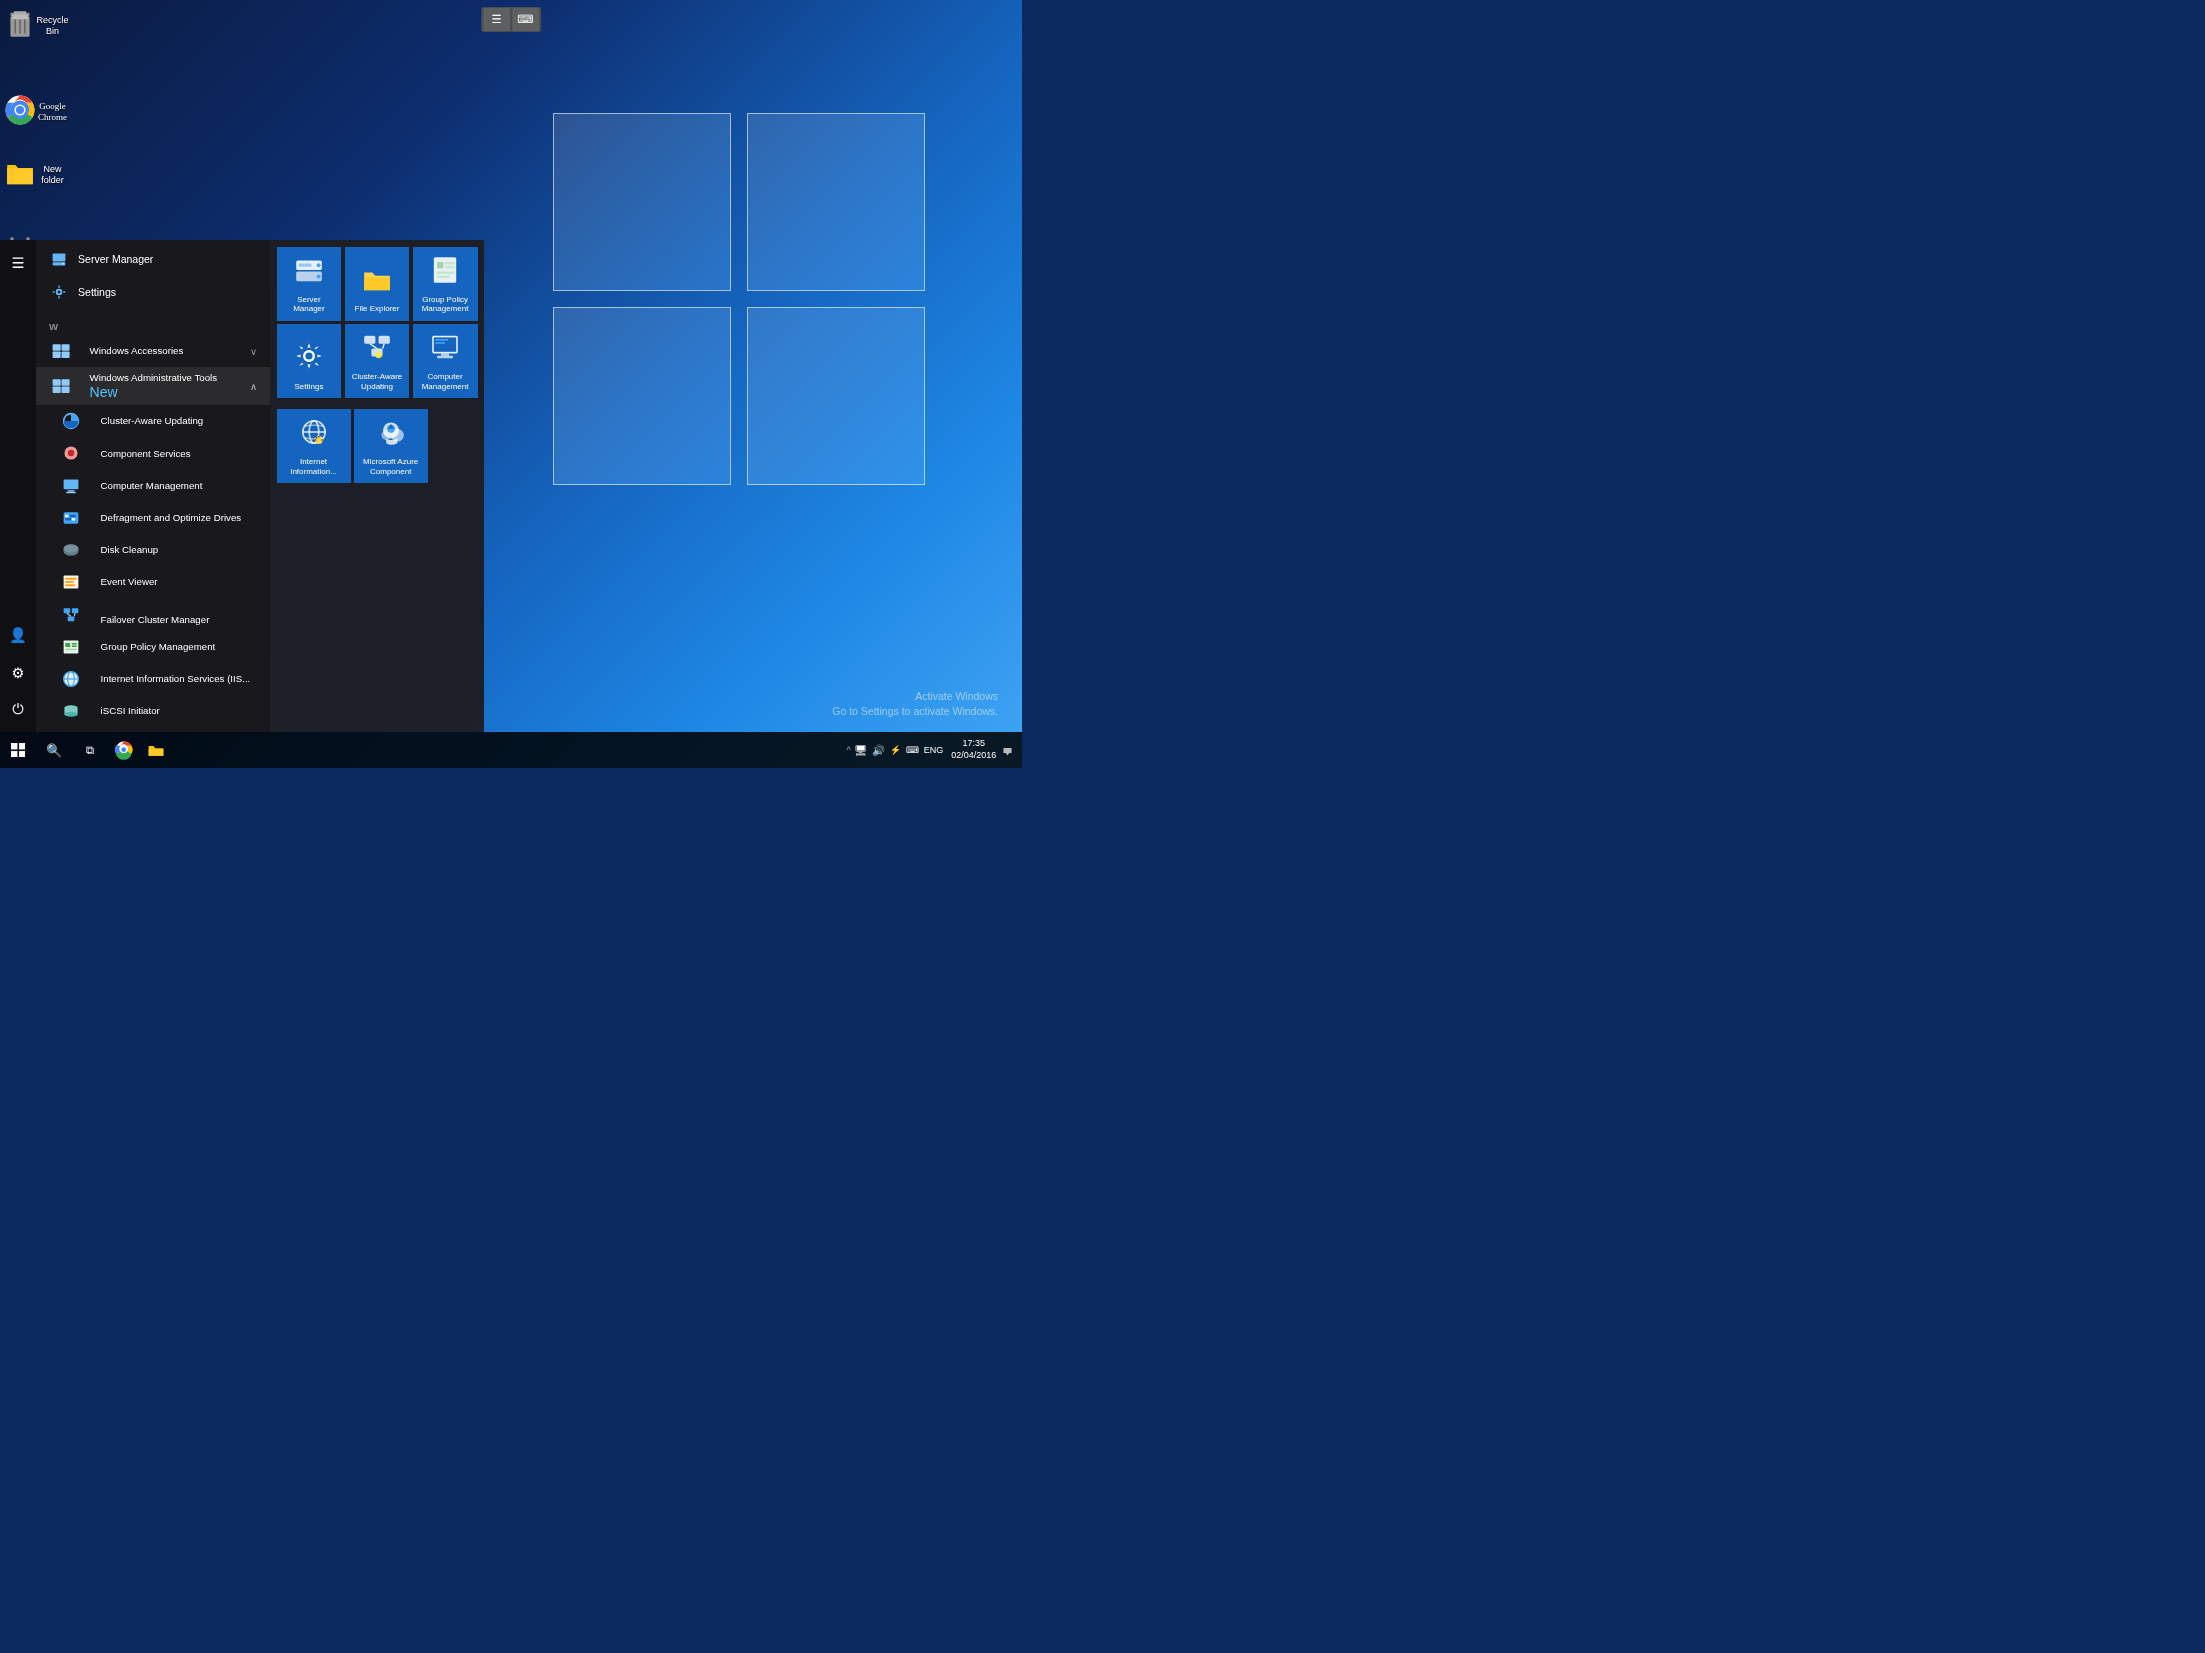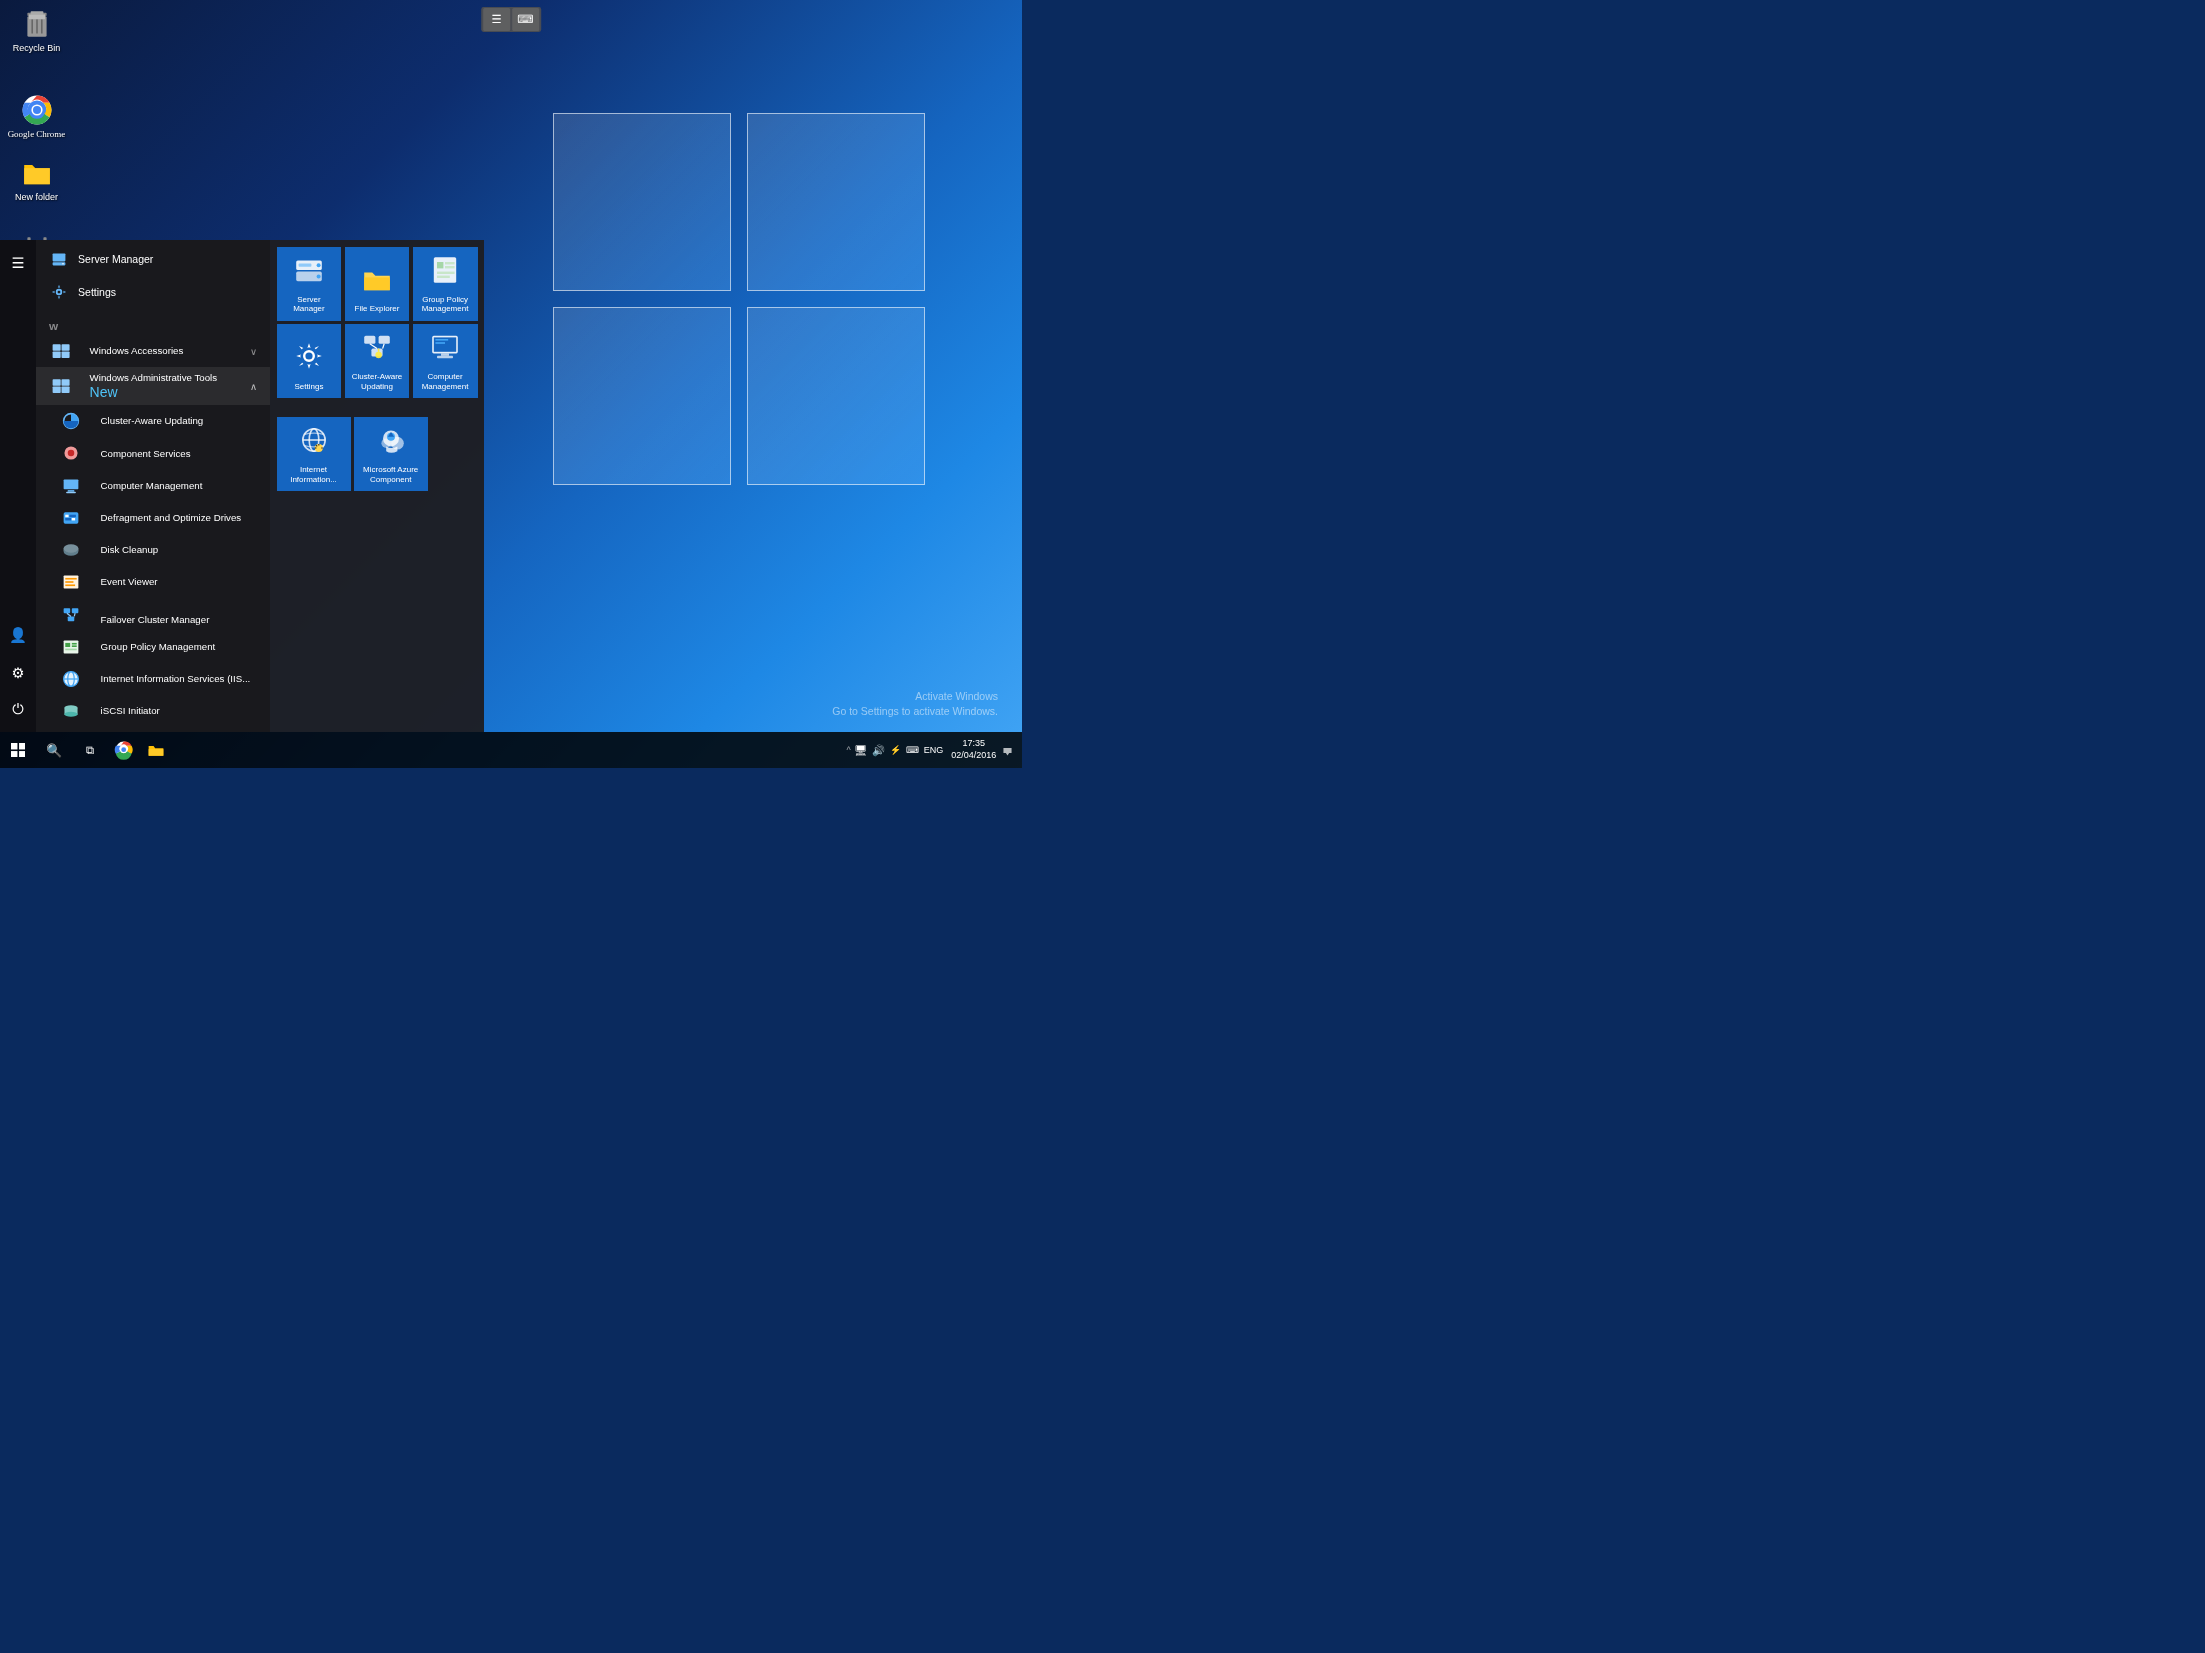--- a/index.html
+++ b/index.html
@@ -39,25 +39,25 @@
 
     .win-pane.tl { top: 48px; left: 48px; width: 178px; height: 178px; }
     .win-pane.tr { top: 48px; left: 242px; width: 178px; height: 178px; }
     .win-pane.bl { top: 242px; left: 48px; width: 178px; height: 178px; }
     .win-pane.br { top: 242px; left: 242px; width: 178px; height: 178px; }
 
     
     .desktop-icon {
       position: absolute;
       display: flex;
-      flex-direction: column;
+      flex-direction: row;
       align-items: center;
       cursor: pointer;
       width: 65px;
-      text-align: right;
+      text-align: center;
     }
 
     .desktop-icon .icon-img {
       width: 32px;
       height: 32px;
       margin-bottom: 3.2px;
       display: flex;
       align-items: center;
       justify-content: center;
       font-size: 26px;
@@ -715,21 +715,21 @@
               <rect x="15" y="28" width="10" height="3" fill="white" opacity="0.7"></rect>
               <rect x="10" y="31" width="20" height="3" rx="1" fill="white" opacity="0.7"></rect>
               <rect x="8" y="10" width="16" height="2" fill="#42a5f5"></rect>
               <rect x="8" y="14" width="12" height="2" fill="#42a5f5"></rect>
             </svg>
           </div>
           <span class="tile-label">Computer Management</span>
         </div>
       </div>
 
-      <div class="tiles-row" style="margin-top:19px;">
+      <div class="tiles-row" style="margin-top:11px;">
         <div class="tile tile-md">
           <div class="tile-icon">
             <svg width="32" height="32" viewBox="0 0 40 40">
               <circle cx="20" cy="20" r="14" fill="none" stroke="white" stroke-width="2" opacity="0.8"></circle>
               <ellipse cx="20" cy="20" rx="6" ry="14" fill="none" stroke="white" stroke-width="2" opacity="0.8"></ellipse>
               <line x1="6" y1="20" x2="34" y2="20" stroke="white" stroke-width="2" opacity="0.8"></line>
               <path d="M8 13 Q20 10 32 13" fill="none" stroke="white" stroke-width="1.5" opacity="0.6"></path>
               <path d="M8 27 Q20 30 32 27" fill="none" stroke="white" stroke-width="1.5" opacity="0.6"></path>
               <circle cx="26" cy="30" r="5" fill="#ffd54f"></circle>
               <line x1="26" y1="27" x2="26" y2="25" stroke="#333" stroke-width="1.5"></line>

